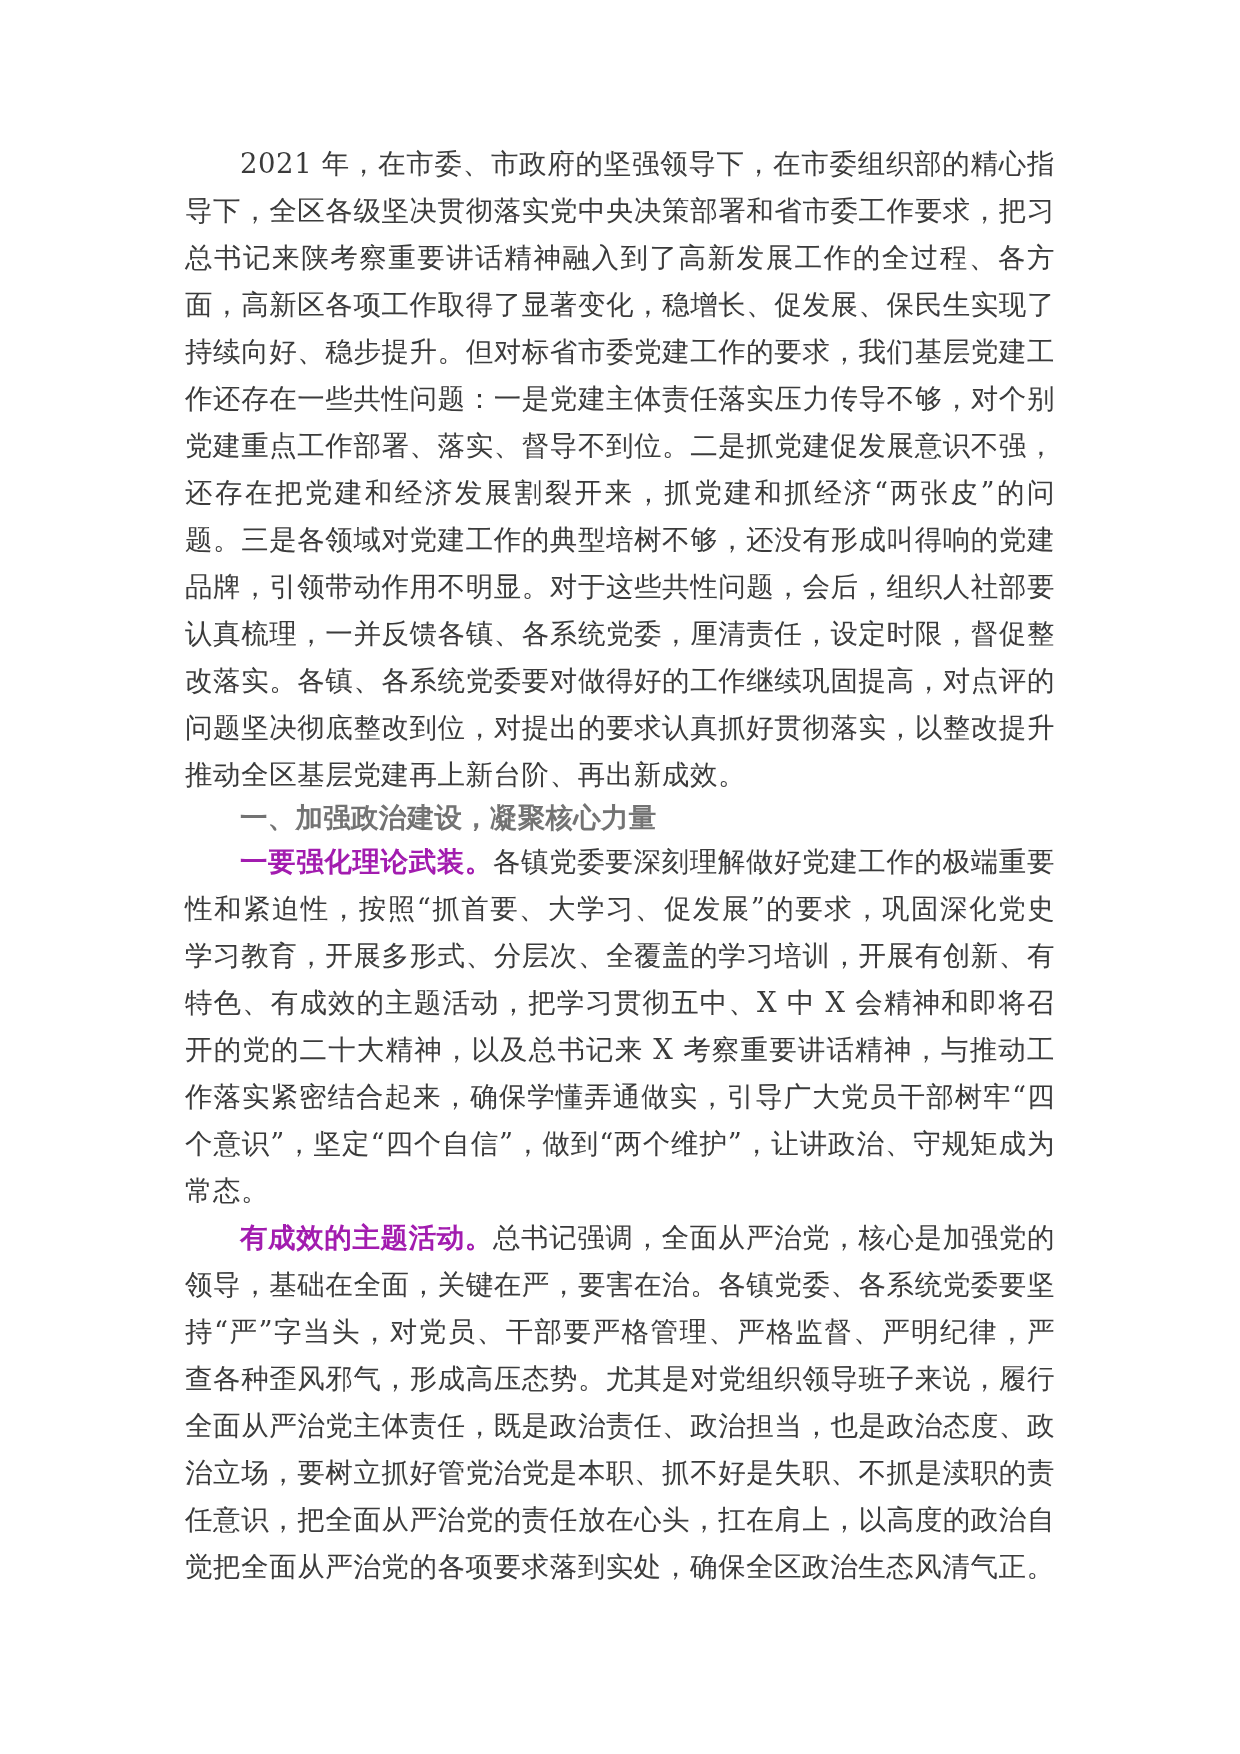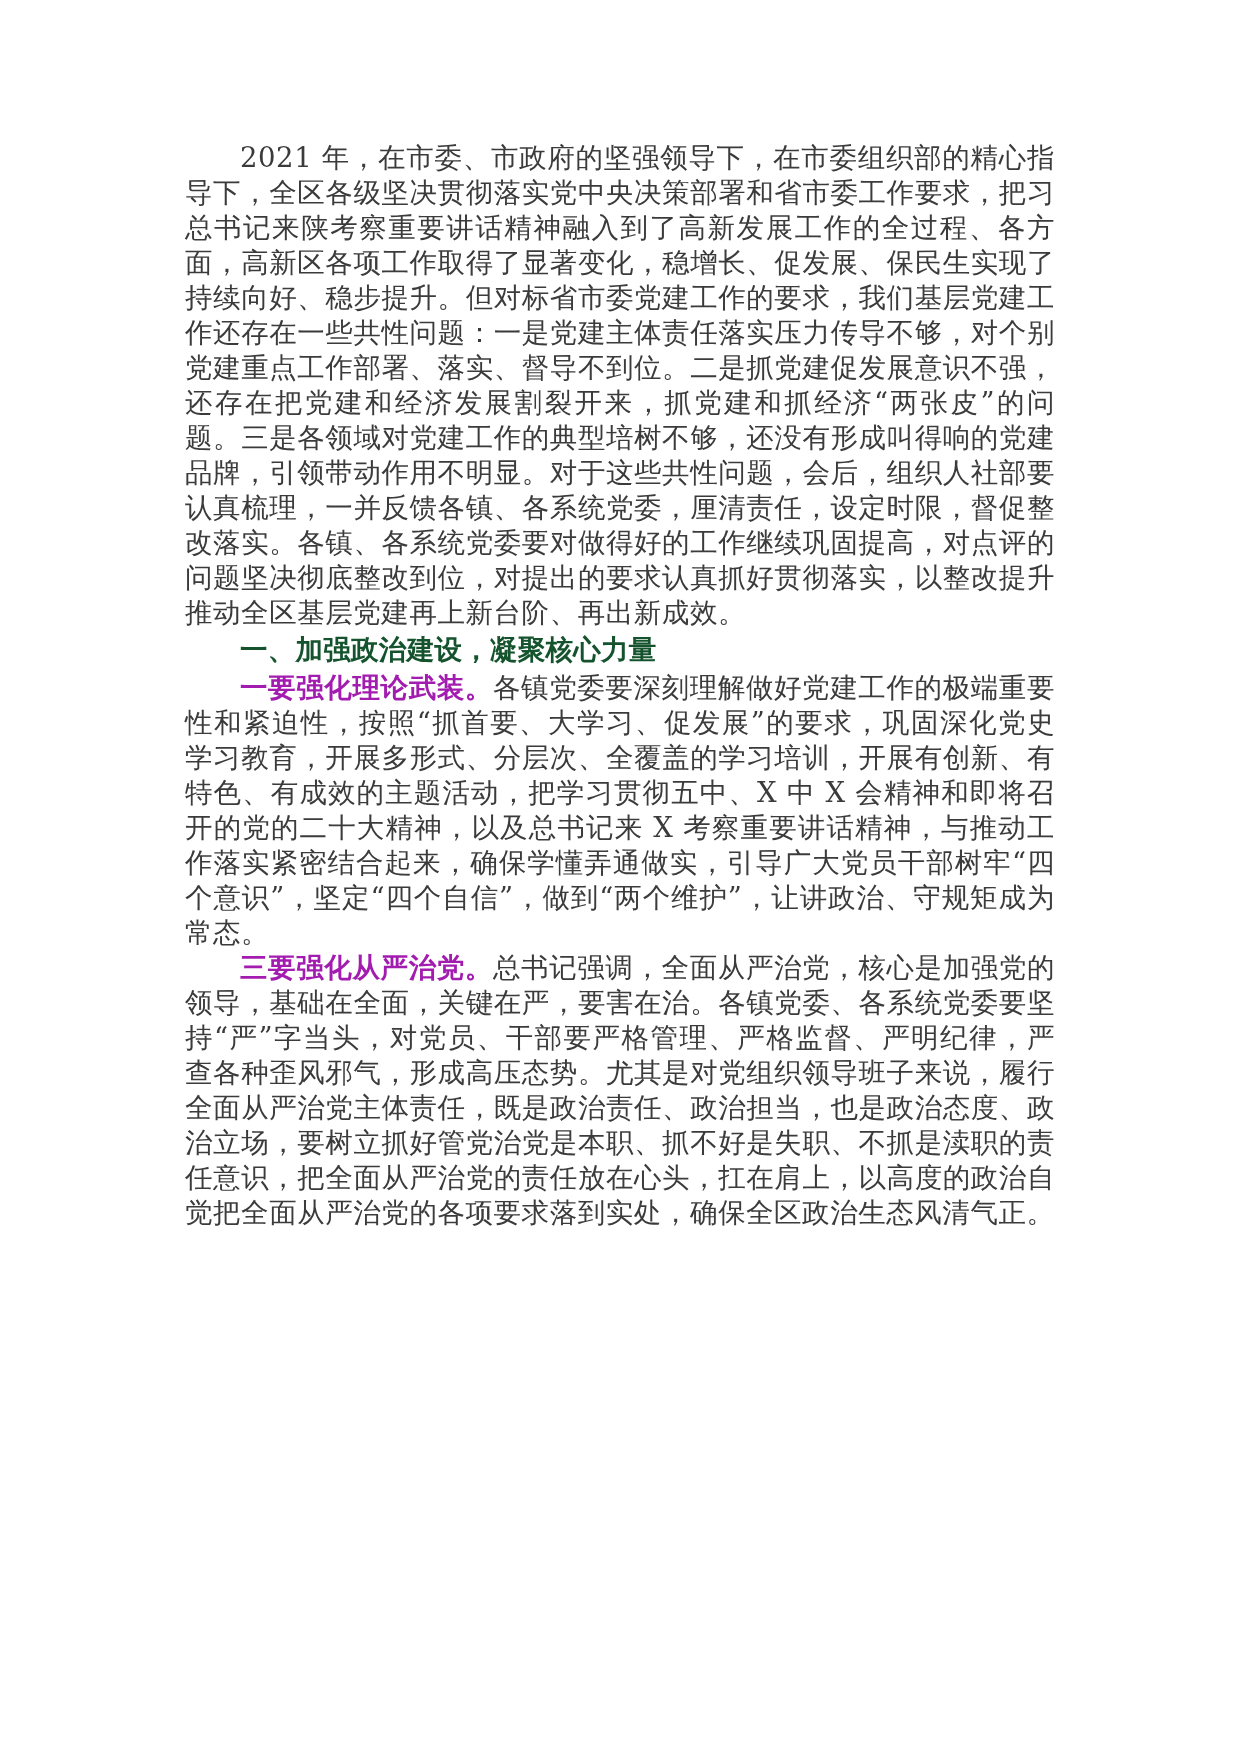--- a/index.html
+++ b/index.html
@@ -23,48 +23,48 @@
     box-sizing: border-box;
     padding: 140px 185px 0 185px;
   }
   .doc-body {
     width: 870px;
   }
   p.para {
     margin: 0;
     padding: 0;
     font-size: 27.5px;
-    line-height: 35px;
+    line-height: 47px;
     text-align: justify;
     text-justify: inter-ideograph;
     text-indent: 2em;
     letter-spacing: 0.02em;
     color: #3b3b3b;
     font-weight: 400;
   }
   p.heading {
     margin: 0;
     padding: 0;
     font-size: 27.5px;
     line-height: 40.2px;
     text-indent: 2em;
     font-weight: 700;
-    color: #14532d;
+    color: #737373;
     font-family: Liberation Serif, serif;
     letter-spacing: 0.01em;
   }
   .lead {
     font-weight: 700;
     color: #a21caf;
     font-family: "DejaVu Sans", "Liberation Sans", sans-serif;
   }
 </style>
 </head>
 <body>
 
 <div class="page">
   <div class="doc-body" id="doc-body">
       <p class="para">2021 年，在市委、市政府的坚强领导下，在市委组织部的精心指导下，全区各级坚决贯彻落实党中央决策部署和省市委工作要求，把习总书记来陕考察重要讲话精神融入到了高新发展工作的全过程、各方面，高新区各项工作取得了显著变化，稳增长、促发展、保民生实现了持续向好、稳步提升。但对标省市委党建工作的要求，我们基层党建工作还存在一些共性问题：一是党建主体责任落实压力传导不够，对个别党建重点工作部署、落实、督导不到位。二是抓党建促发展意识不强，还存在把党建和经济发展割裂开来，抓党建和抓经济“两张皮”的问题。三是各领域对党建工作的典型培树不够，还没有形成叫得响的党建品牌，引领带动作用不明显。对于这些共性问题，会后，组织人社部要认真梳理，一并反馈各镇、各系统党委，厘清责任，设定时限，督促整改落实。各镇、各系统党委要对做得好的工作继续巩固提高，对点评的问题坚决彻底整改到位，对提出的要求认真抓好贯彻落实，以整改提升推动全区基层党建再上新台阶、再出新成效。</p>
       <p class="heading">一、加强政治建设，凝聚核心力量</p>
       <p class="para"><span class="lead">一要强化理论武装。</span><span>各镇党委要深刻理解做好党建工作的极端重要性和紧迫性，按照“抓首要、大学习、促发展”的要求，巩固深化党史学习教育，开展多形式、分层次、全覆盖的学习培训，开展有创新、有特色、有成效的主题活动，把学习贯彻五中、X 中 X 会精神和即将召开的党的二十大精神，以及总书记来 X 考察重要讲话精神，与推动工作落实紧密结合起来，确保学懂弄通做实，引导广大党员干部树牢“四个意识”，坚定“四个自信”，做到“两个维护”，让讲政治、守规矩成为常态。</span></p>
-      <p class="para"><span class="lead">三要强化从严治党。</span><span>总书记强调，全面从严治党，核心是加强党的领导，基础在全面，关键在严，要害在治。各镇党委、各系统党委要坚持“严”字当头，对党员、干部要严格管理、严格监督、严明纪律，严查各种歪风邪气，形成高压态势。尤其是对党组织领导班子来说，履行全面从严治党主体责任，既是政治责任、政治担当，也是政治态度、政治立场，要树立抓好管党治党是本职、抓不好是失职、不抓是渎职的责任意识，把全面从严治党的责任放在心头，扛在肩上，以高度的政治自觉把全面从严治党的各项要求落到实处，确保全区政治生态风清气正。</span></p>
+      <p class="para"><span class="lead">有成效的主题活动。</span><span>总书记强调，全面从严治党，核心是加强党的领导，基础在全面，关键在严，要害在治。各镇党委、各系统党委要坚持“严”字当头，对党员、干部要严格管理、严格监督、严明纪律，严查各种歪风邪气，形成高压态势。尤其是对党组织领导班子来说，履行全面从严治党主体责任，既是政治责任、政治担当，也是政治态度、政治立场，要树立抓好管党治党是本职、抓不好是失职、不抓是渎职的责任意识，把全面从严治党的责任放在心头，扛在肩上，以高度的政治自觉把全面从严治党的各项要求落到实处，确保全区政治生态风清气正。</span></p>
     </div>
 </div>
 
 </body></html>

